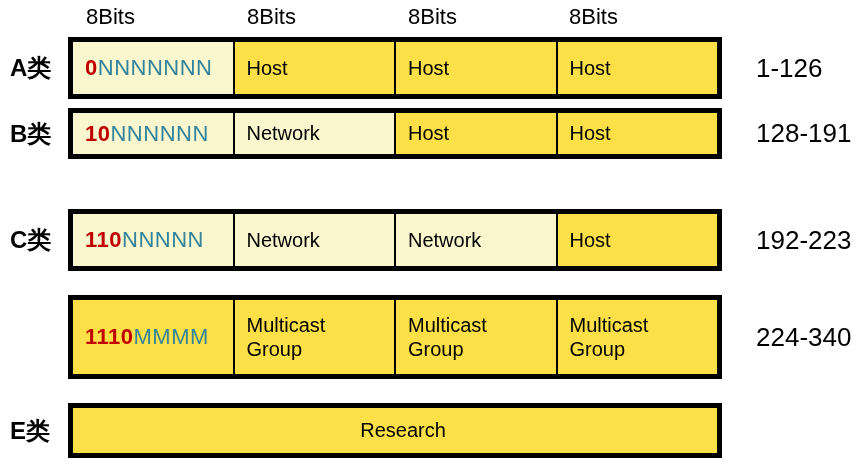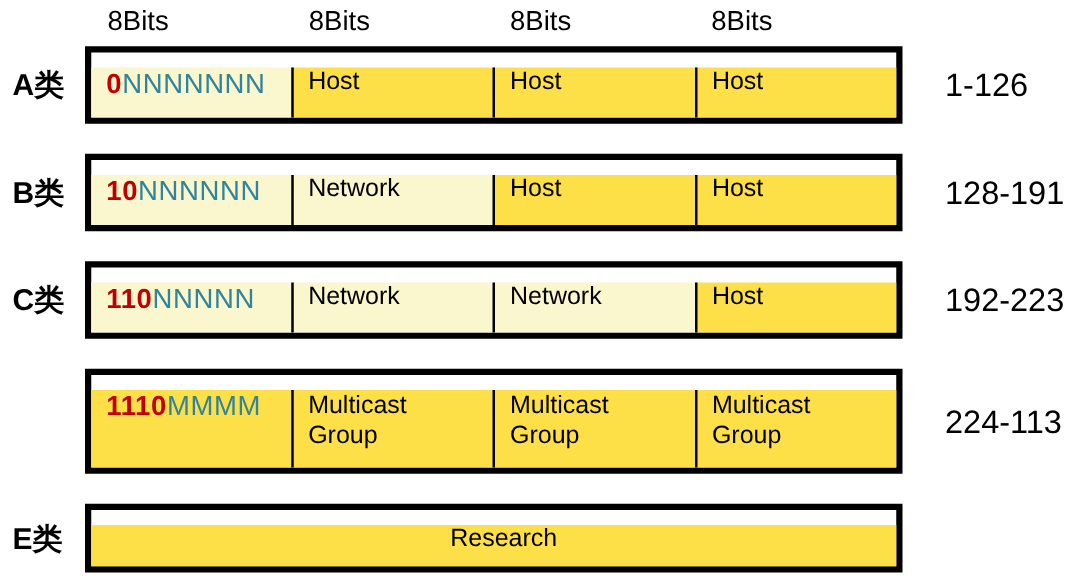--- a/index.html
+++ b/index.html
@@ -37,43 +37,43 @@
     position: absolute;
     left: 68px; top: 0;
     width: 654px; height: 100%;
     border: 5px solid #000;
     box-sizing: border-box;
     display: flex;
     background: #ffffff;
   }
   .cell {
     flex: 1 1 0;
-    display: flex; 
+    display: flex; align-items: center;
     padding-left: 12px;
     box-sizing: border-box;
-    font-size: 20px; color: #000; margin-top: 12px;
+    font-size: 20px; color: #000;
   }
   .cell + .cell { border-left: 2px solid #000; }
   .cell.yellow { background: #faf6ce; }
   .cell.blue   { background: #fde047; }
   .cell.center { justify-content: center; padding-left: 16px; }
   .bits { font-size: 22px; letter-spacing: 0.5px; white-space: nowrap; }
   .bits .prefix { color: #c00000; font-weight: bold; }
   .bits .rest   { color: #31849b; font-weight: normal; }
   .wrap span.cell-text { display: inline-block; max-width: 105px; line-height: 1.2; }
   .range-label {
     position: absolute;
     left: 756px; top: 0; height: 100%;
     display: flex; align-items: center;
     font-size: 26px; color: #000;
     white-space: nowrap;
   }
   
   .row-a { top: 37px;  height: 62px; }
-  .row-b { top: 123px; height: 62px; }
+  .row-b { top: 108px; height: 51px; }
   .row-c { top: 209px; height: 62px; padding-left: 40px; }
   .row-d { top: 295px; height: 84px; }
   .row-e { top: 403px; height: 55px; }
 </style>
 </head>
 <body>
 
 <div class="canvas">
 
   <div class="bits-header">
@@ -148,21 +148,21 @@
       <div class="cell blue wrap">
           <span class="cell-text">Multicast Group</span>
         </div>
       <div class="cell blue wrap">
           <span class="cell-text">Multicast Group</span>
         </div>
       <div class="cell blue wrap">
           <span class="cell-text">Multicast Group</span>
         </div>
     </div>
-    <div class="range-label">224-113</div>
+    <div class="range-label">224-340</div>
   </div>
 
   <div class="row row-e">
     <div class="class-label">E类</div>
     <div class="box">
       <div class="cell blue center">
           <span class="cell-text">Research</span>
         </div>
     </div>
   </div>

